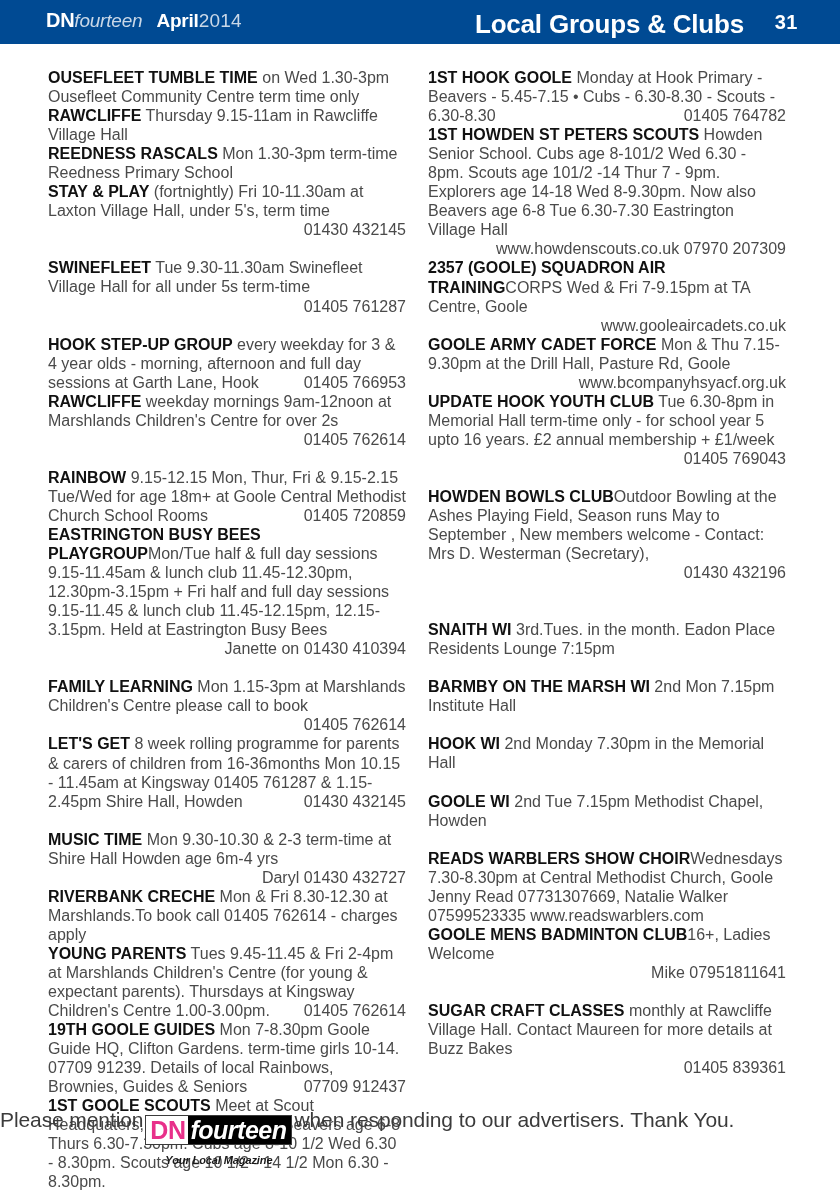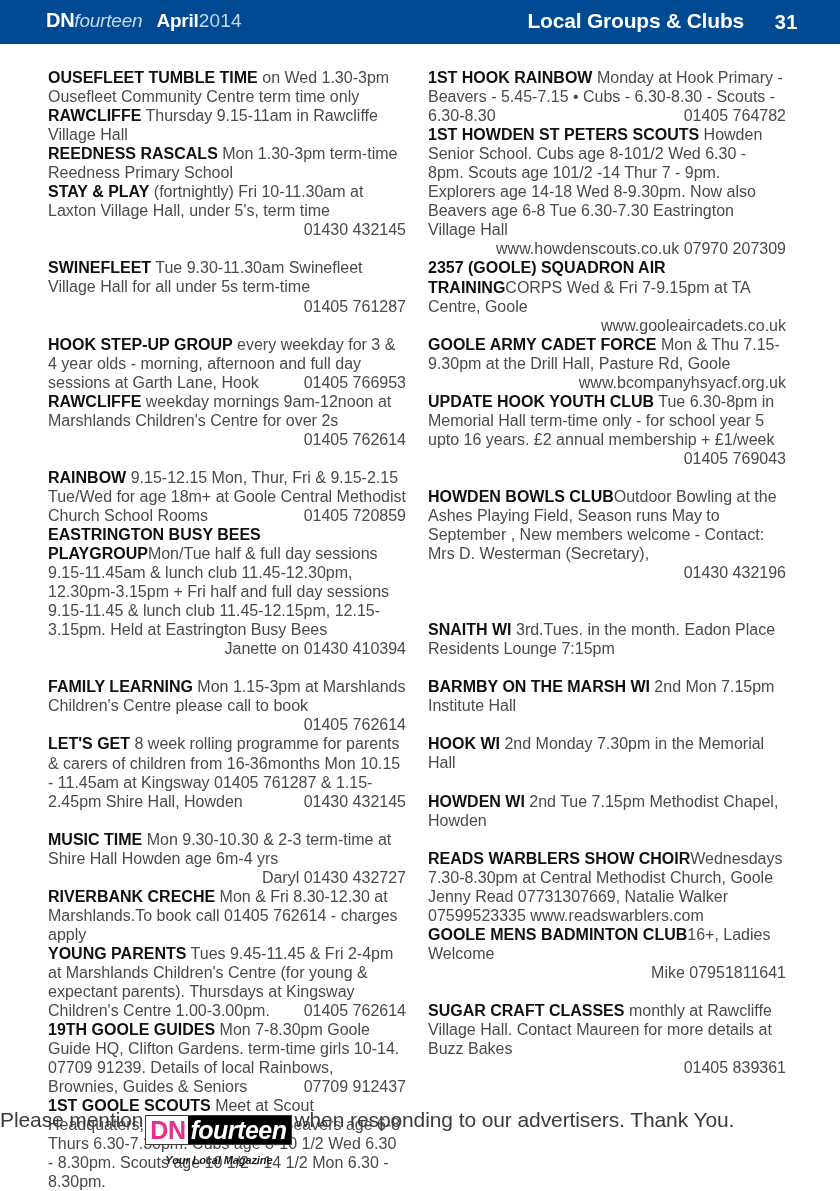--- a/index.html
+++ b/index.html
@@ -64,21 +64,21 @@
   .mast-year {
     font-size: 19px;
     font-weight: 400;
     color: #c9d8e8;
     letter-spacing: 0.2px;
   }
   .header-title {
     position: absolute;
     right: 96px;
     top: 9px;
-    font-size: 21px;
+    font-size: 26px;
     font-weight: 700;
     color: #ffffff;
     letter-spacing: -0.2px;
     white-space: nowrap;
   }
   .page-num {
     position: absolute;
     right: 42px;
     top: 11px;
     font-size: 20px;
@@ -280,21 +280,21 @@
         <p><span class="ttl">19TH GOOLE GUIDES</span><span class="body-txt"> Mon 7-8.30pm Goole Guide HQ, Clifton Gardens. term-time girls 10-14. 07709 91239. Details of local Rainbows, Brownies, Guides &amp; Seniors</span><span class="inline-right">07709 912437</span></p>
         <div class="clear"></div>
       </div>
       <div class="entry">
         <p><span class="ttl">1ST GOOLE SCOUTS</span><span class="body-txt"> Meet at Scout Headquaters, Dunhill Rd, Goole.  Beavers age 6-8 Thurs 6.30-7.30pm. Cubs age 8-10 1/2 Wed 6.30 - 8.30pm. Scouts age 10 1/2 - 14 1/2 Mon 6.30 - 8.30pm.</span></p>
         <div class="right-num">contact 07845585217</div>
       </div>
     </div>
   <div class="col col-right">
       <div class="entry">
-        <p><span class="ttl">1ST HOOK RAINBOW</span><span class="body-txt"> Monday at Hook Primary - Beavers - 5.45-7.15 • Cubs - 6.30-8.30 - Scouts - 6.30-8.30</span><span class="inline-right">01405 764782</span></p>
+        <p><span class="ttl">1ST HOOK GOOLE</span><span class="body-txt"> Monday at Hook Primary - Beavers - 5.45-7.15 • Cubs - 6.30-8.30 - Scouts - 6.30-8.30</span><span class="inline-right">01405 764782</span></p>
         <div class="clear"></div>
       </div>
       <div class="entry">
         <p><span class="ttl">1ST HOWDEN ST PETERS SCOUTS</span><span class="body-txt"> Howden Senior School. Cubs age 8-101/2 Wed 6.30 - 8pm. Scouts age 101/2 -14 Thur 7 - 9pm. Explorers age 14-18 Wed 8-9.30pm. Now also Beavers age 6-8 Tue 6.30-7.30 Eastrington Village Hall</span></p>
         <div class="right-num">www.howdenscouts.co.uk 07970 207309</div>
       </div>
       <div class="entry">
         <p><span class="ttl">2357 (GOOLE) SQUADRON AIR TRAINING</span><span class="body-txt">CORPS Wed &amp; Fri 7-9.15pm at TA Centre, Goole</span></p>
         <div class="right-num">www.gooleaircadets.co.uk</div>
       </div>
@@ -319,21 +319,21 @@
       <div class="gap"></div>
       <div class="entry">
         <p><span class="ttl">BARMBY ON THE MARSH WI</span><span class="body-txt"> 2nd Mon 7.15pm Institute Hall</span></p>
       </div>
       <div class="gap"></div>
       <div class="entry">
         <p><span class="ttl">HOOK WI</span><span class="body-txt"> 2nd Monday 7.30pm in the Memorial Hall</span></p>
       </div>
       <div class="gap"></div>
       <div class="entry">
-        <p><span class="ttl">HOWDEN WI</span><span class="body-txt"> 2nd Tue 7.15pm Methodist Chapel, Howden</span></p>
+        <p><span class="ttl">GOOLE WI</span><span class="body-txt"> 2nd Tue 7.15pm Methodist Chapel, Howden</span></p>
       </div>
       <div class="gap"></div>
       <div class="entry">
         <p><span class="ttl">READS WARBLERS SHOW CHOIR</span><span class="body-txt">Wednesdays 7.30-8.30pm at Central Methodist Church, Goole</span><br><span class="body-txt">Jenny Read  07731307669, Natalie Walker 07599523335 www.readswarblers.com</span></p>
       </div>
       <div class="entry">
         <p><span class="ttl">GOOLE MENS BADMINTON CLUB</span><span class="body-txt">16+, Ladies Welcome</span></p>
         <div class="right-num">Mike 07951811641</div>
       </div>
       <div class="gap"></div>

